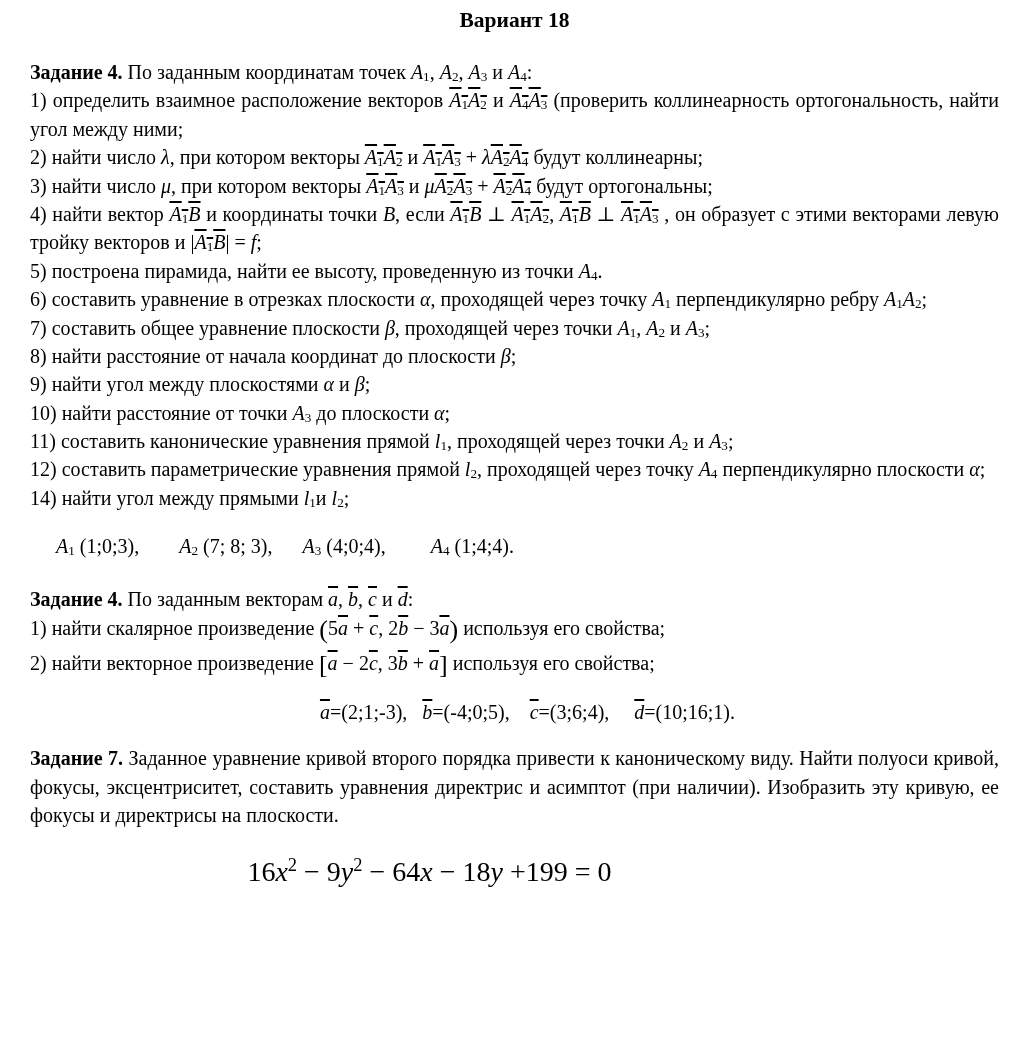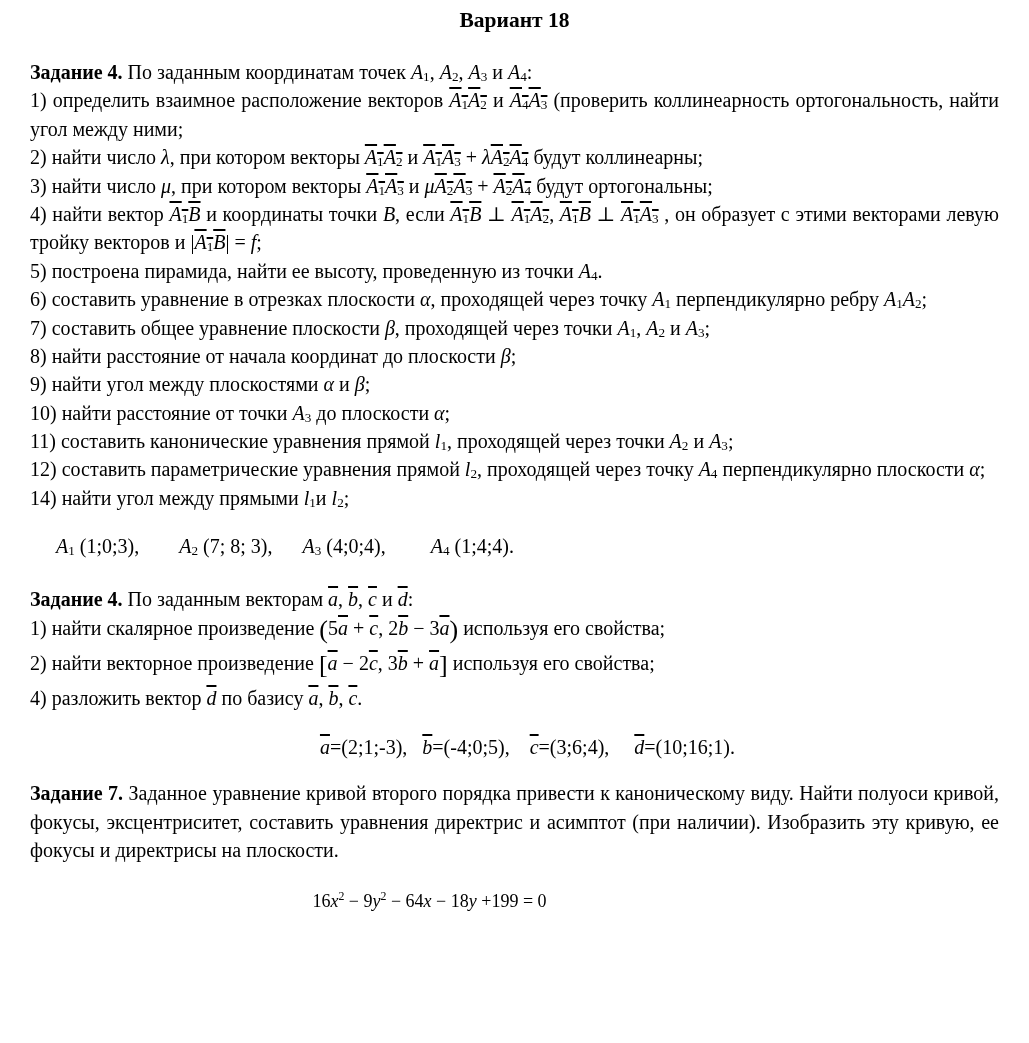--- a/index.html
+++ b/index.html
@@ -10,21 +10,21 @@
     font-size: 20px;
   }
   .page { padding: 6px 30px 0 30px; }
   .title { text-align: center; font-weight: bold; font-size: 21.5px; line-height: 28px; margin: 0 0 24px 0; }
   p { margin: 0; }
   .para { text-align: justify; line-height: 1.42; }
   .t2 { margin-bottom: 5px; line-height: 1.5; }
   .pre { white-space: pre-wrap; }
   .points { margin: 20px 0 24px; padding-left: 26px; line-height: 1.42; }
   .vectors { margin: 20px 0 18px; padding-left: 26px; line-height: 1.42; text-align: center; }
-  .equation { margin-top: 26px; padding-right: 170px; text-align: center; font-size: 18px; }
+  .equation { margin-top: 26px; padding-right: 170px; text-align: center; font-size: 28px; }
   b { font-weight: bold; }
   
   .m-i { font-style: italic; }
   .m-o { text-decoration: overline; }
   .m-s { font-size: 0.66em; vertical-align: -0.18em; line-height: 0; }
   .m-u { font-size: 0.66em; vertical-align: 0.55em; line-height: 0; }
   .m-g { font-size: 1.3em; line-height: 0; vertical-align: -0.1em; }
 </style>
 </head>
 <body>
@@ -51,21 +51,20 @@
         <p class="para">14) найти угол между прямыми <span class="m-i">l</span><span class="m-s">1</span>и  <span class="m-i">l</span><span class="m-s">2</span>;</p>
       </div>
     <p class="points pre"><span class="m-i">A</span><span class="m-s">1</span> (1;0;3),        <span class="m-i">A</span><span class="m-s">2</span> (7; 8; 3),      <span class="m-i">A</span><span class="m-s">3</span> (4;0;4),         <span class="m-i">A</span><span class="m-s">4</span> (1;4;4).</p>
   </section>
 
   <section>
     <p class="para"><b>Задание 4.</b><span> По заданным векторам <span class="m-o"><span class="m-i">a</span></span>, <span class="m-o"><span class="m-i">b</span></span>, <span class="m-o"><span class="m-i">c</span></span> и <span class="m-o"><span class="m-i">d</span></span>:</span></p>
     <div>
         <p class="para t2">1) найти скалярное произведение <span class="m-g">(</span>5<span class="m-o"><span class="m-i">a</span></span> + <span class="m-o"><span class="m-i">c</span></span>, 2<span class="m-o"><span class="m-i">b</span></span> − 3<span class="m-o"><span class="m-i">a</span></span><span class="m-g">)</span> используя его свойства;</p>
         <p class="para t2">2) найти векторное произведение <span class="m-g">[</span><span class="m-o"><span class="m-i">a</span></span> − 2<span class="m-o"><span class="m-i">c</span></span>, 3<span class="m-o"><span class="m-i">b</span></span> + <span class="m-o"><span class="m-i">a</span></span><span class="m-g">]</span> используя его свойства;</p>
-        <p class="para t2">4) разложить вектор <span class="m-o"><span class="m-i">d</span></span> по базису <span class="m-o"><span class="m-i">a</span></span>, <span class="m-o"><span class="m-i">b</span></span>, <span class="m-o"><span class="m-i">c</span></span>.</p>
       </div>
     <p class="vectors pre"><span class="m-o"><span class="m-i">a</span></span>=(2;1;-3),   <span class="m-o"><span class="m-i">b</span></span>=(-4;0;5),    <span class="m-o"><span class="m-i">c</span></span>=(3;6;4),     <span class="m-o"><span class="m-i">d</span></span>=(10;16;1).</p>
   </section>
 
   <section>
     <p class="para"><b>Задание 7.</b><span> Заданное уравнение кривой второго порядка привести к каноническому виду. Найти полуоси кривой, фокусы, эксцентриситет, составить уравнения директрис и асимптот (при наличии). Изобразить эту кривую, ее фокусы и директрисы на плоскости.</span></p>
     <div class="equation">16<span class="m-i">x</span><span class="m-u">2</span> − 9<span class="m-i">y</span><span class="m-u">2</span> − 64<span class="m-i">x</span> − 18<span class="m-i">y</span> +199 = 0</div>
   </section>
 
 </div>

